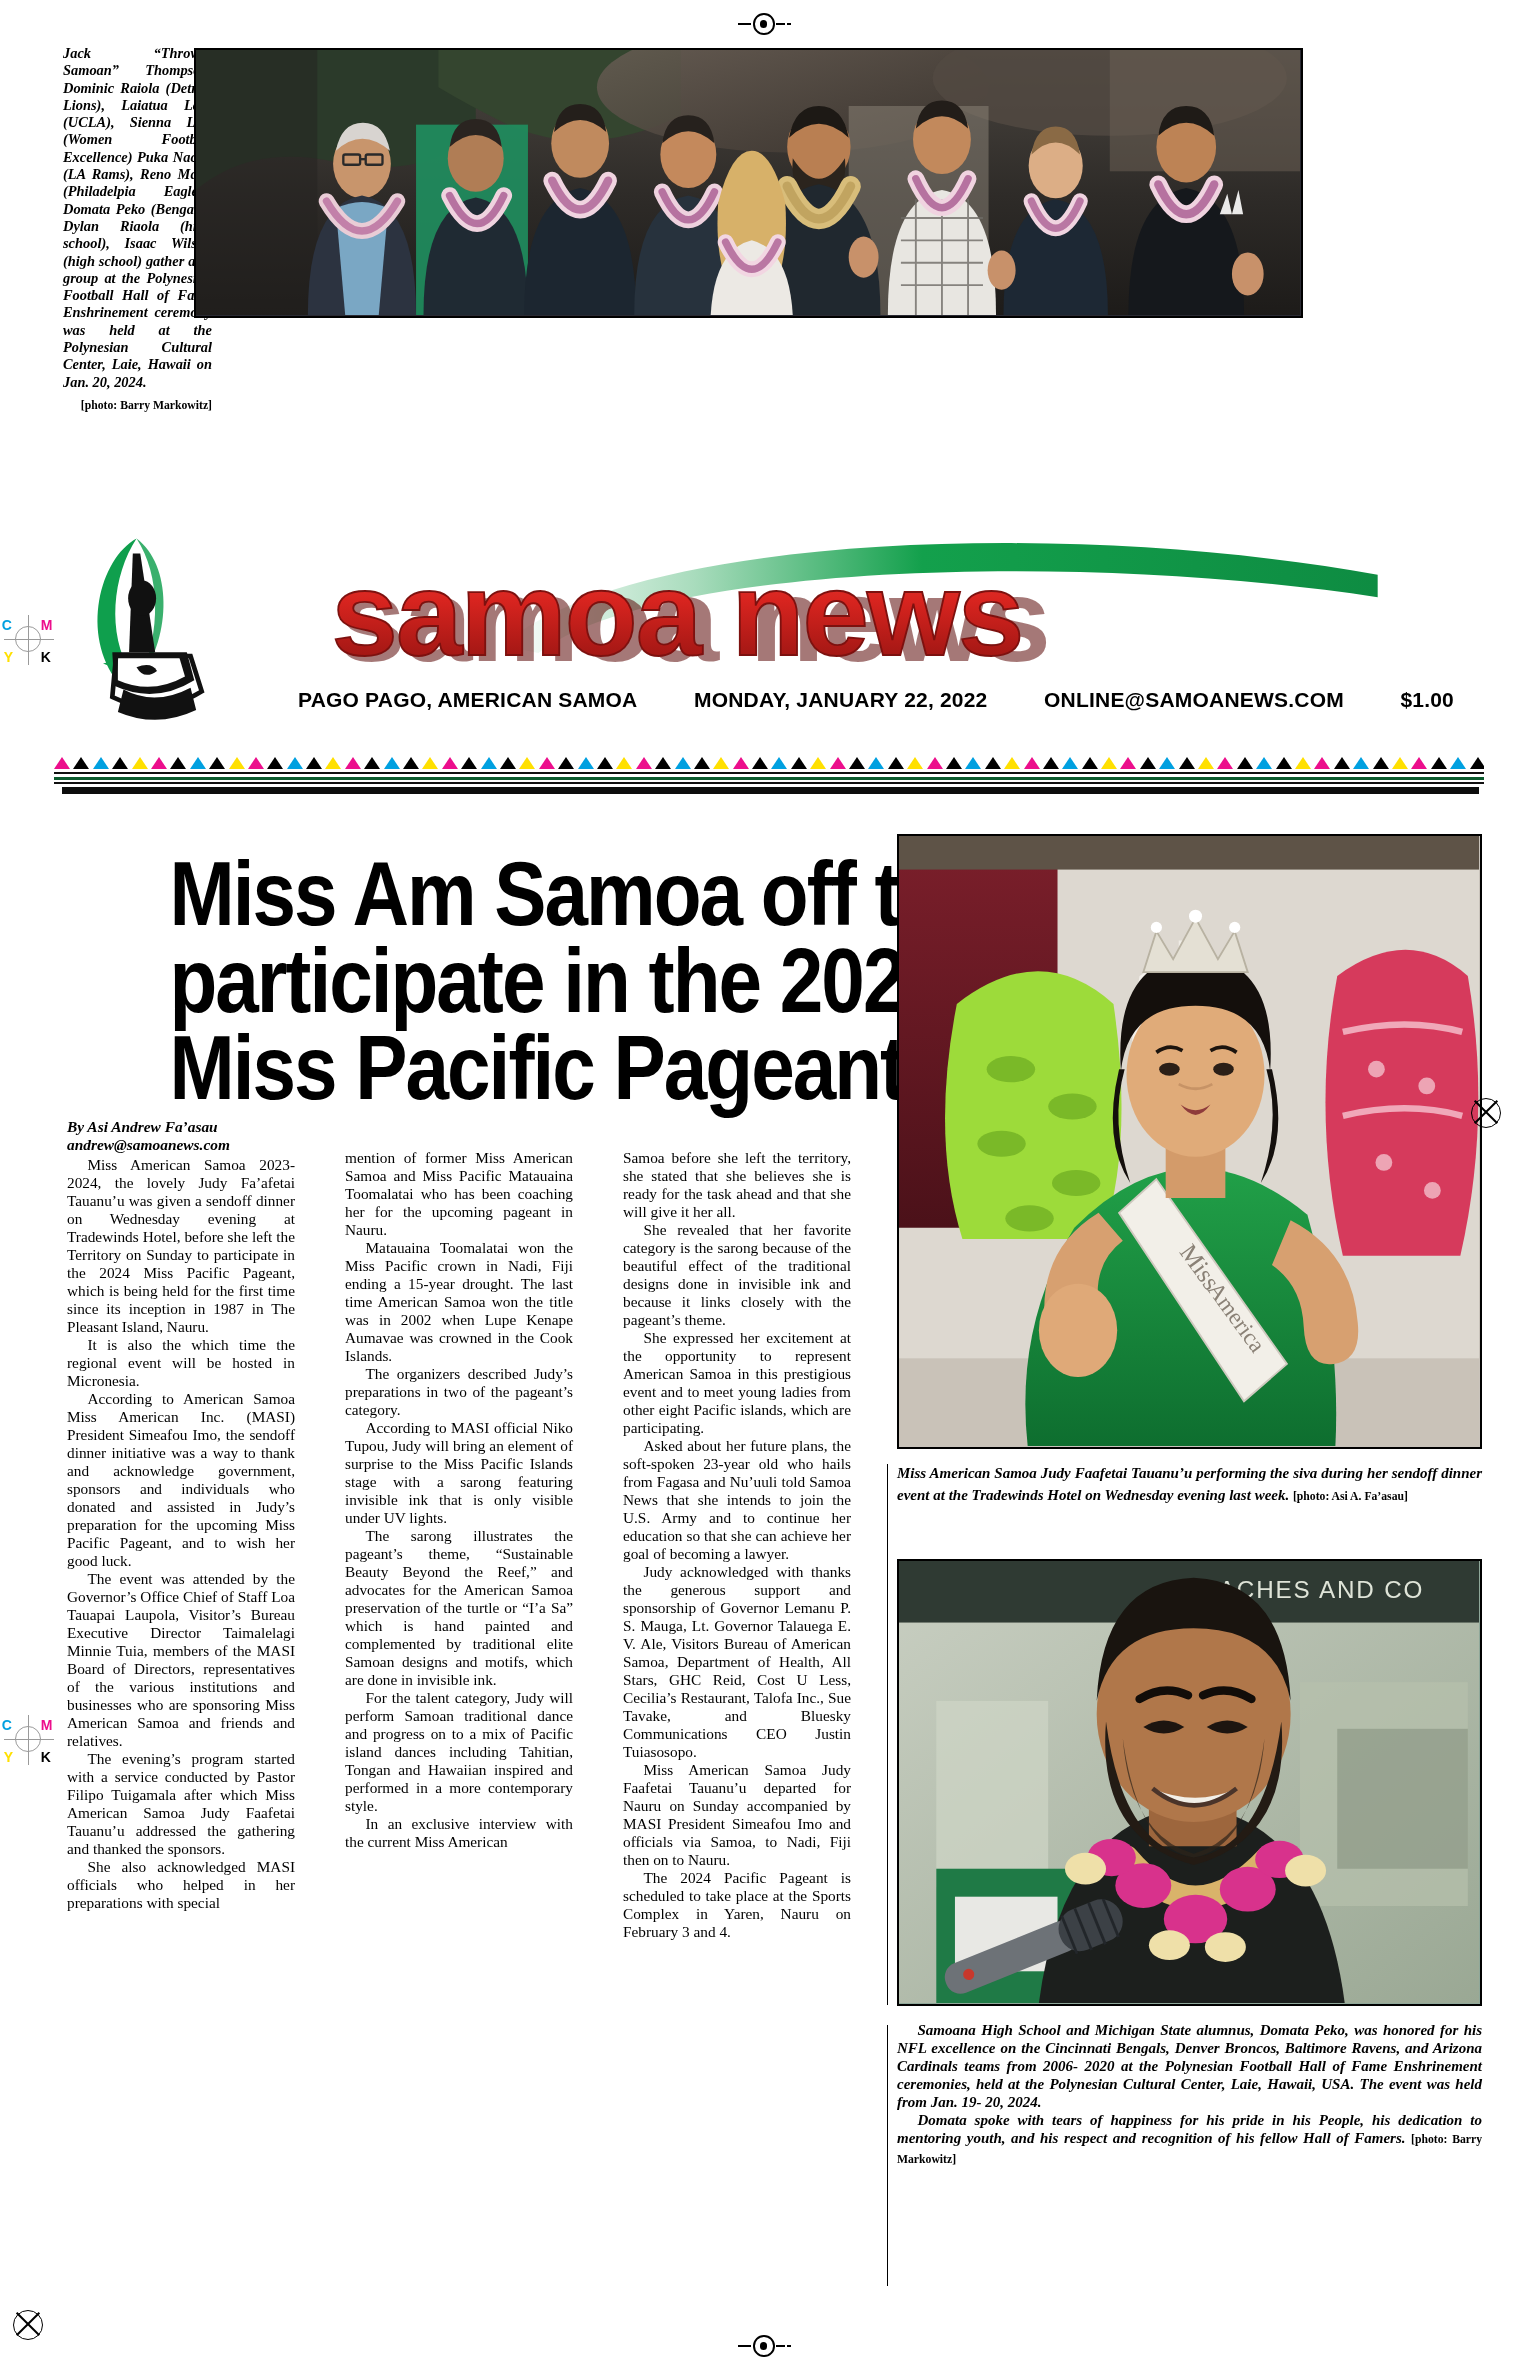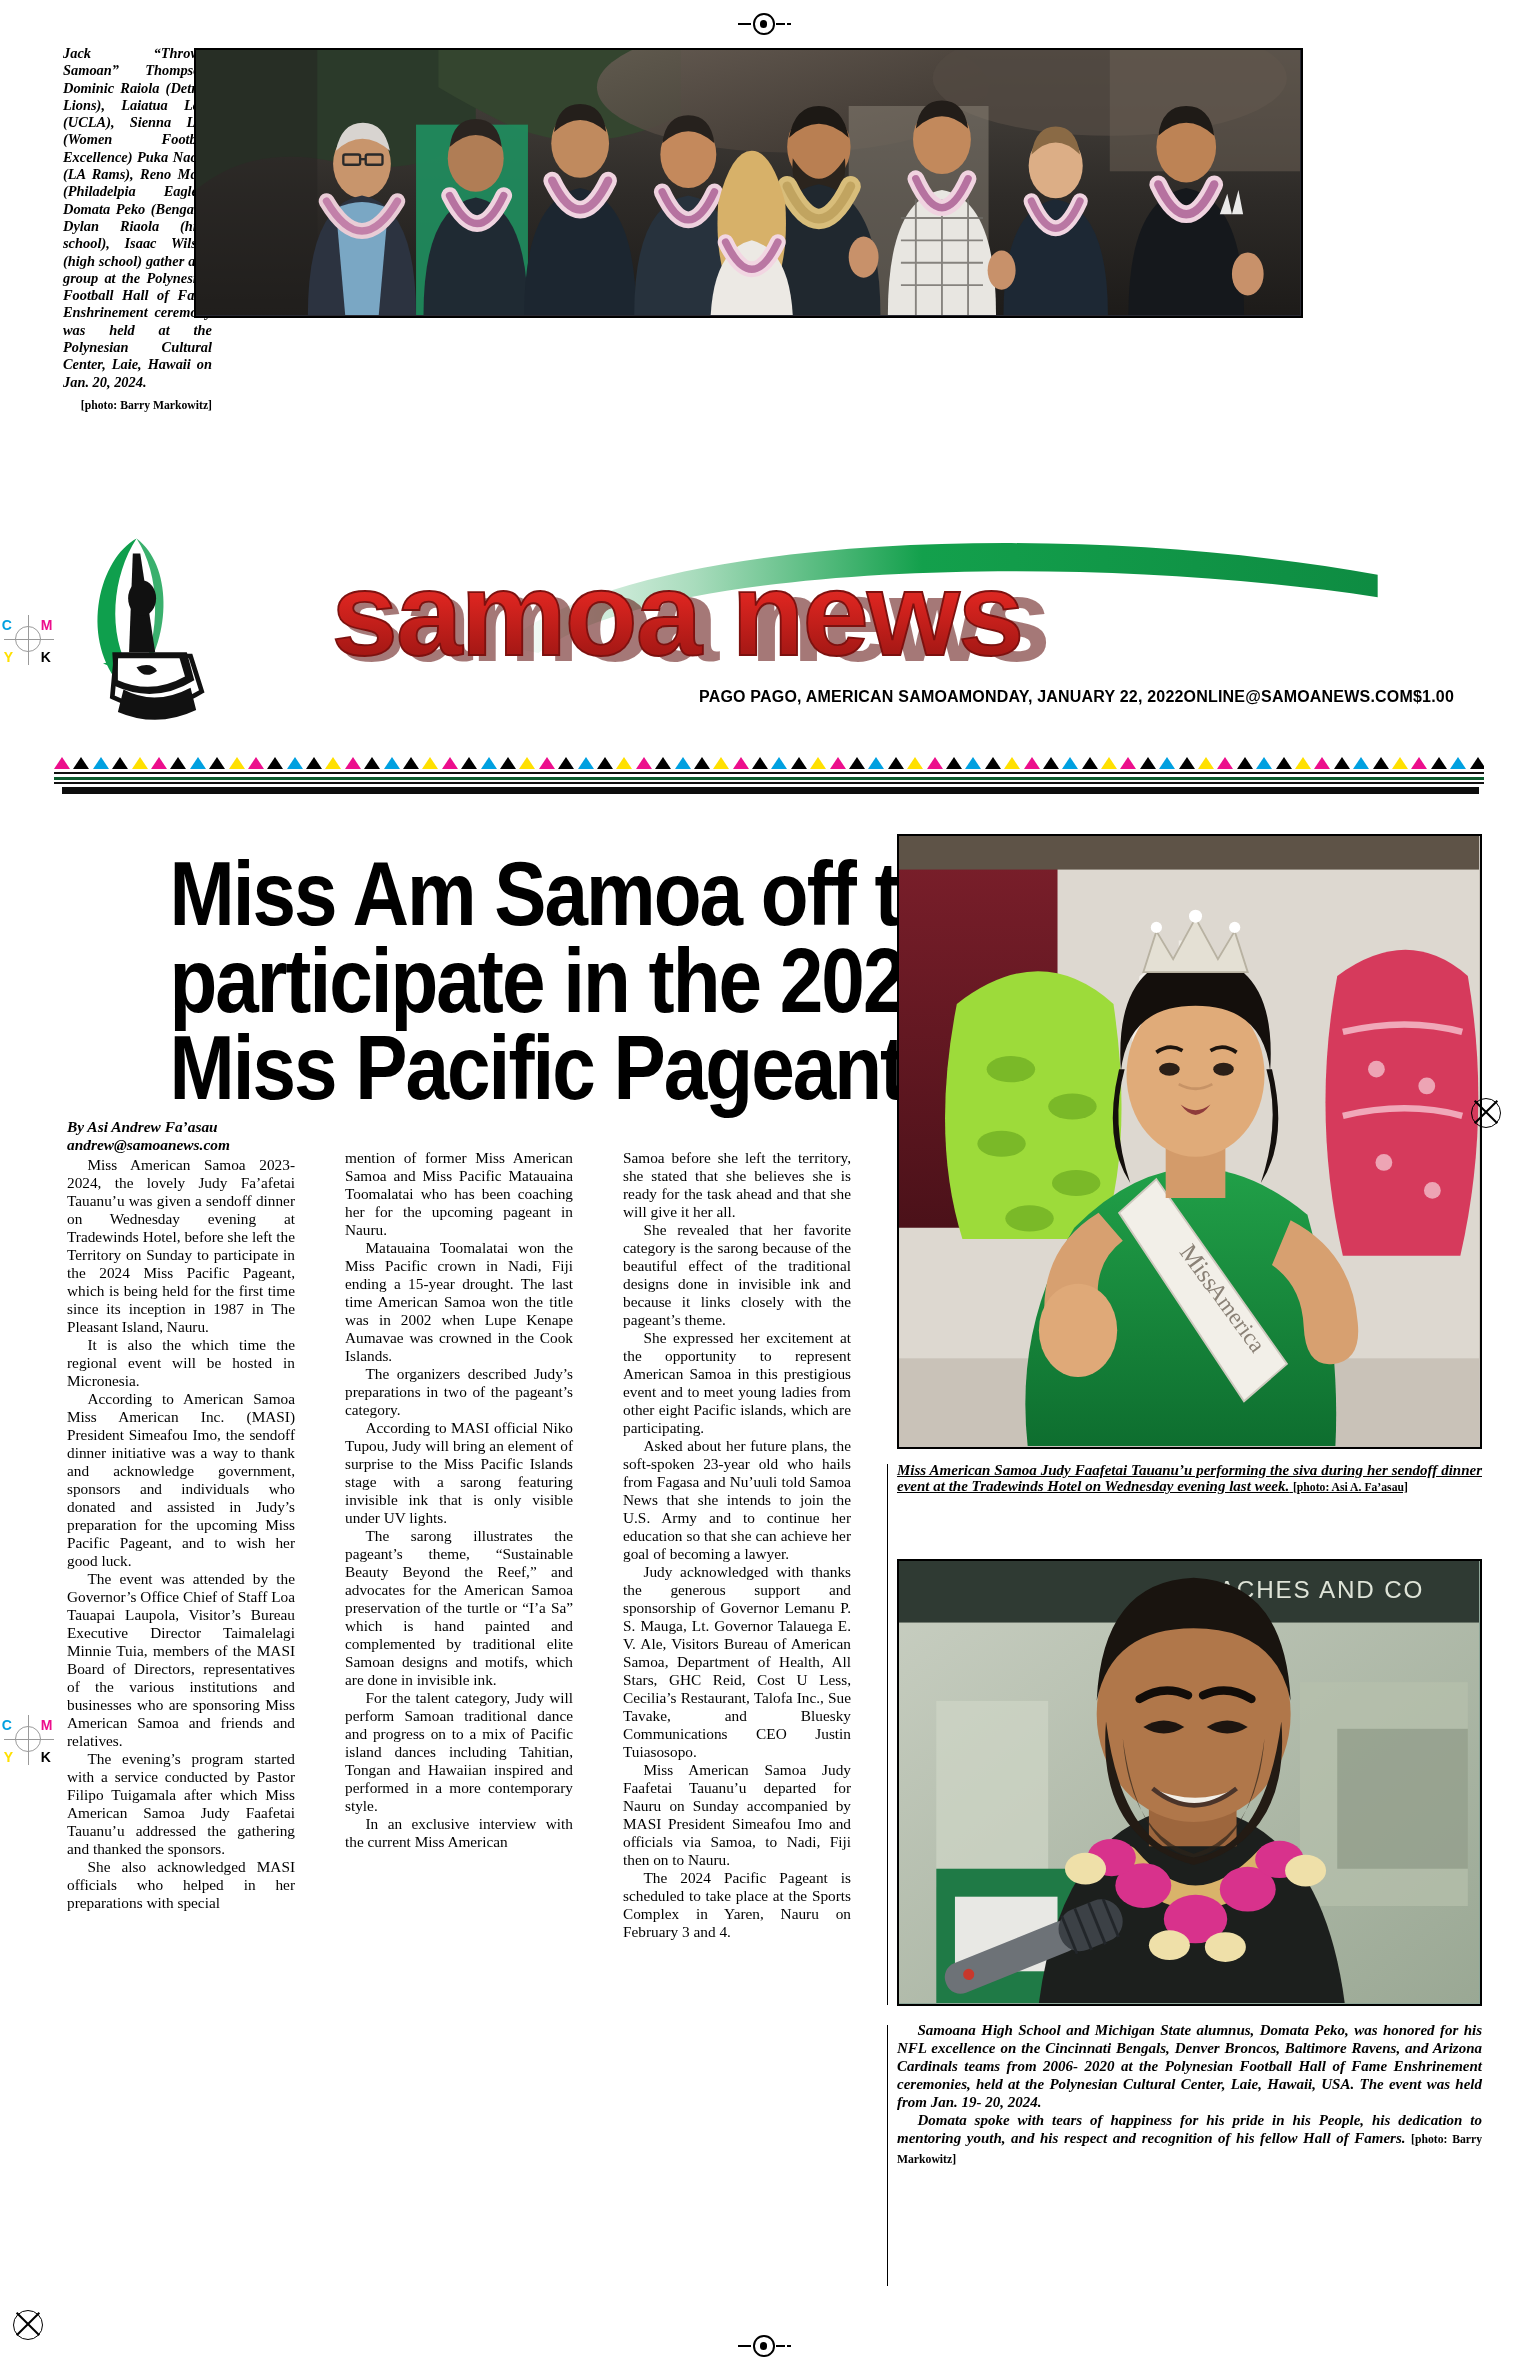--- a/index.html
+++ b/index.html
@@ -41,22 +41,22 @@
       font-size:14.4px;line-height:17.3px;text-align:justify;}
   #top-photo-credit{margin-top:5.6px;text-align:right;font-size:11.7px;font-weight:bold;font-style:normal;
       font-family:"Liberation Serif",serif;}
   #top-photo{left:194px;top:48px;width:1109px;height:270px;border:2.8px solid #000;
       box-sizing:border-box;overflow:hidden;background:#2a2a33;}
 
   
   #masthead{left:0;top:522px;width:1538px;height:214px;}
   #nameplate-text{position:absolute;left:308px;top:20.5px;width:1063px;height:131px;margin-left:16px;}
   #dateline{position:absolute;left:298px;top:166px;width:1156px;
-      font-family:"Liberation Sans",sans-serif;font-weight:bold;font-size:16px;
-      display:flex;justify-content:flex-end;align-items:center;letter-spacing:0.2px;}
+      font-family:"Liberation Sans",sans-serif;font-weight:bold;font-size:21px;
+      display:flex;justify-content:space-between;align-items:center;letter-spacing:0.2px;}
   #dateline span{white-space:nowrap;}
 
   
   #colorbar{position:absolute;left:54px;top:757px;width:1430px;height:13px;
       display:flex;align-items:flex-start;overflow:hidden;}
   .tri{width:0;height:0;border-left:8px solid transparent;border-right:8px solid transparent;
       border-bottom:12px solid #000;margin-right:3.4px;flex:none;}
   #rule-a{position:absolute;left:54px;top:772px;width:1430px;height:1.9px;background:#111;}
   #rule-b{position:absolute;left:54px;top:777px;width:1430px;height:2.8px;background:#0b5b2e;}
   #rule-c{position:absolute;left:54px;top:782px;width:1430px;height:1.9px;background:#111;}
@@ -75,21 +75,21 @@
   .col p.noindent{text-indent:0;}
   #byline{font-weight:bold;font-style:italic;font-size:15.4px;line-height:17.7px;margin-bottom:2.8px;}
   #byline .b2{display:block;}
 
   .coldiv{position:absolute;width:0.9px;background:#000;}
 
   
   #photo2{left:897px;top:834px;width:585px;height:615px;border:2.8px solid #000;
       box-sizing:border-box;overflow:hidden;background:#c9c3bb;}
   #cap2{left:897px;top:1462px;width:585px;font-style:italic;font-weight:bold;
-      font-size:15px;line-height:16px;text-align:justify;text-decoration:underline;}
+      font-size:15px;line-height:22px;text-align:justify;}
   #cap2 .credit{font-size:11.7px;font-weight:bold;font-style:normal;}
 
   #photo3{left:897px;top:1559px;width:585px;height:447px;border:2.8px solid #000;
       box-sizing:border-box;overflow:hidden;background:#8fa89a;}
   #cap3{left:897px;top:2021px;width:585px;font-style:italic;font-weight:bold;
       font-size:15px;line-height:18px;text-align:justify;}
   #cap3 p{margin:0;text-indent:20.5px;}
   #cap3 .credit{font-size:11.7px;font-weight:bold;font-style:normal;}
 </style>
 </head>

